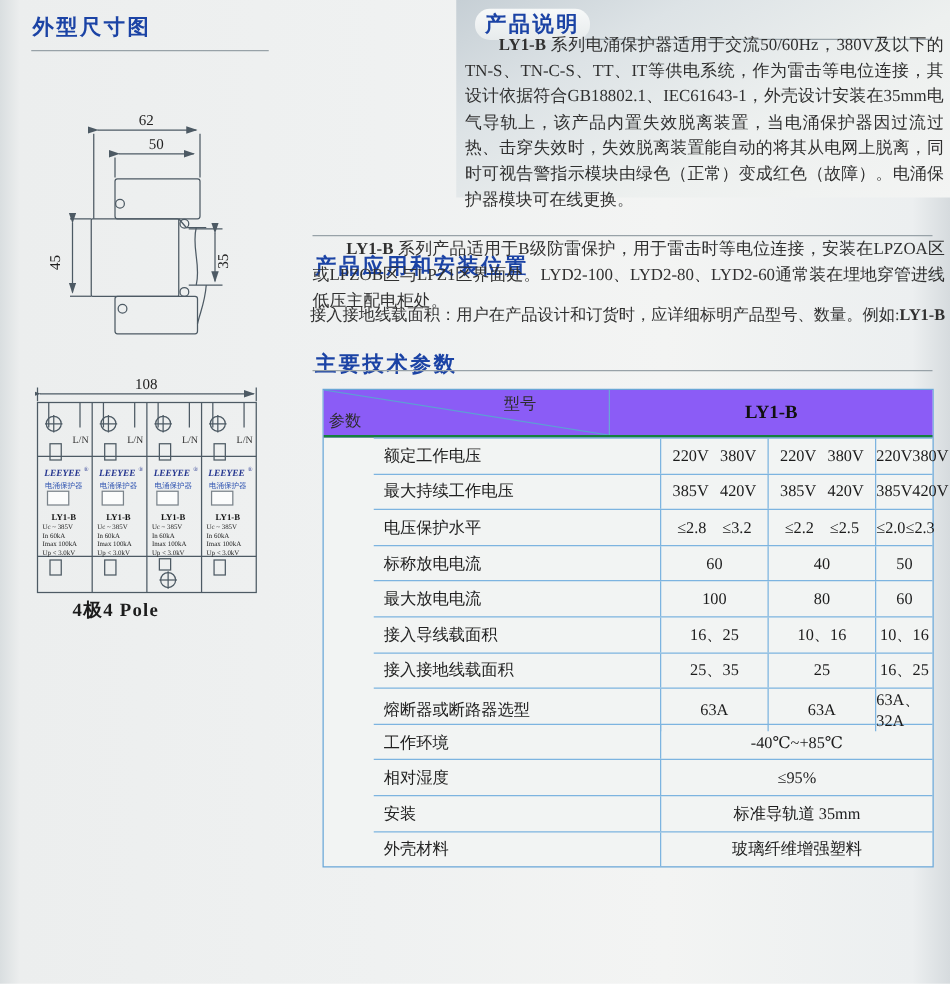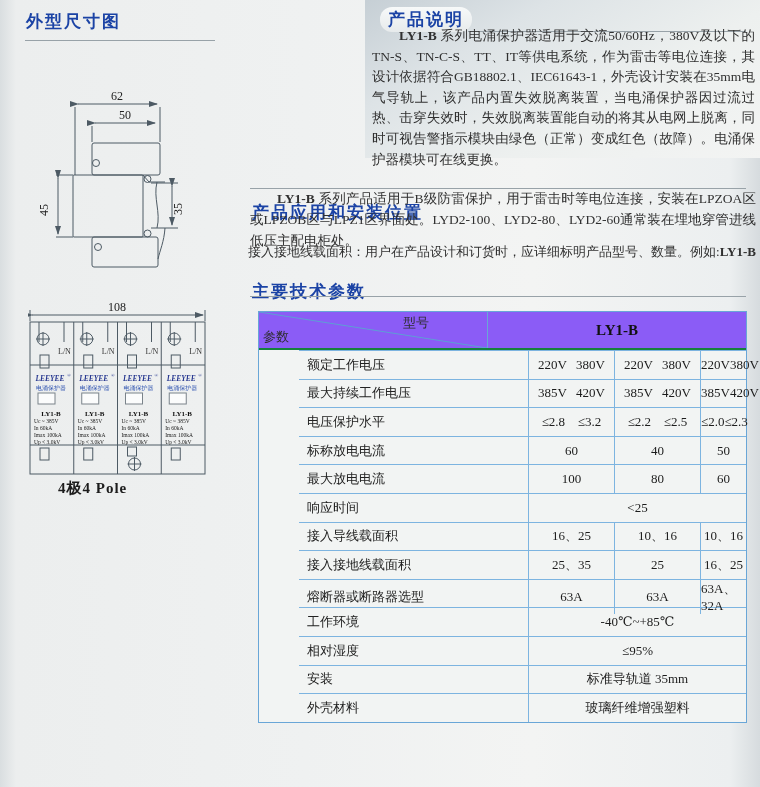--- a/index.html
+++ b/index.html
@@ -314,24 +314,20 @@
         <span>100</span>
       </div>
     <div class="t-col single">
         <span>80</span>
       </div>
     <div class="t-col single">
         <span>60</span>
       </div>
   </div>
 
-  <div class="t-row spanrow">
-    <div class="t-label">响应时间</div>
-    <div class="t-span">&lt;25</div>
-  </div>
 
   <div class="t-row">
     <div class="t-label">接入导线载面积</div>
     <div class="t-col single">
         <span>16、25</span>
       </div>
     <div class="t-col single">
         <span>10、16</span>
       </div>
     <div class="t-col single">

